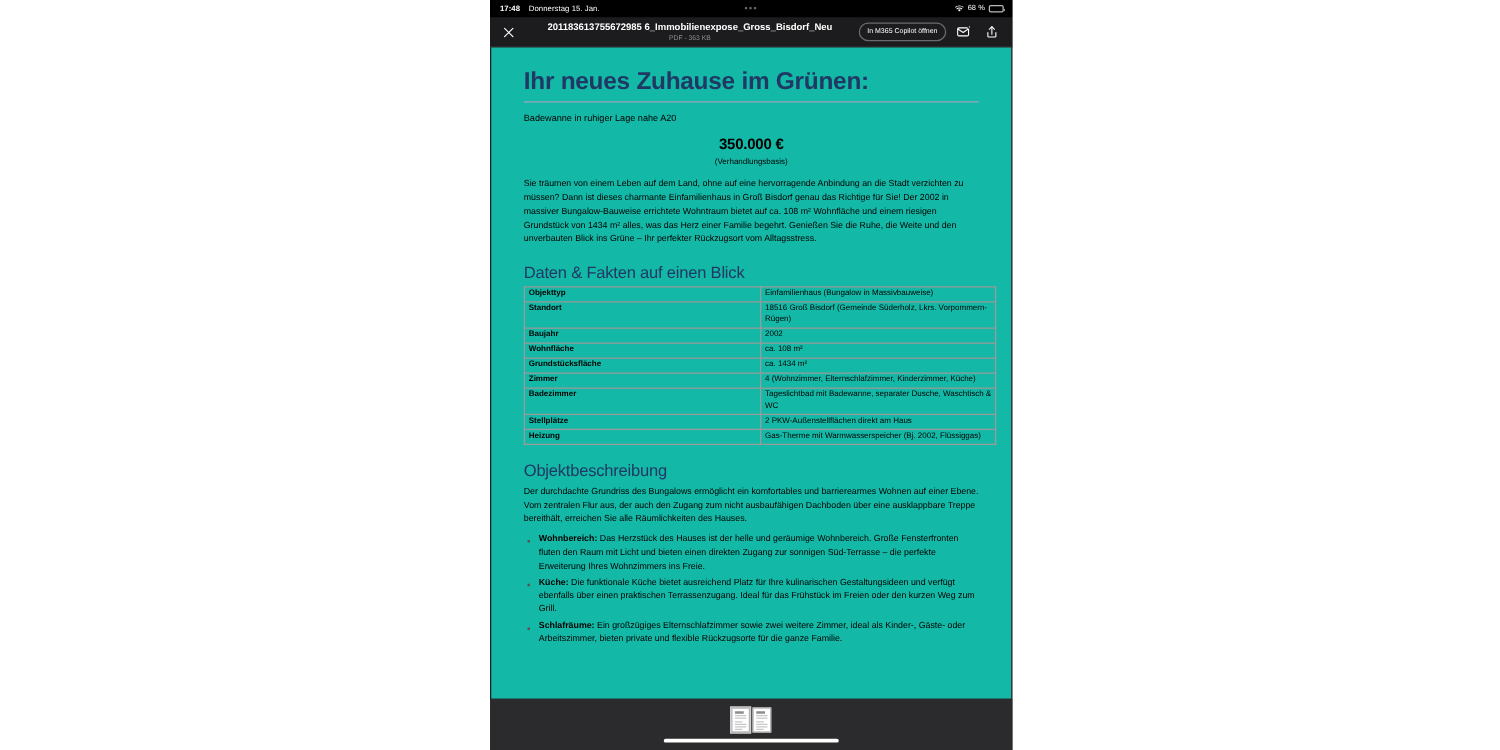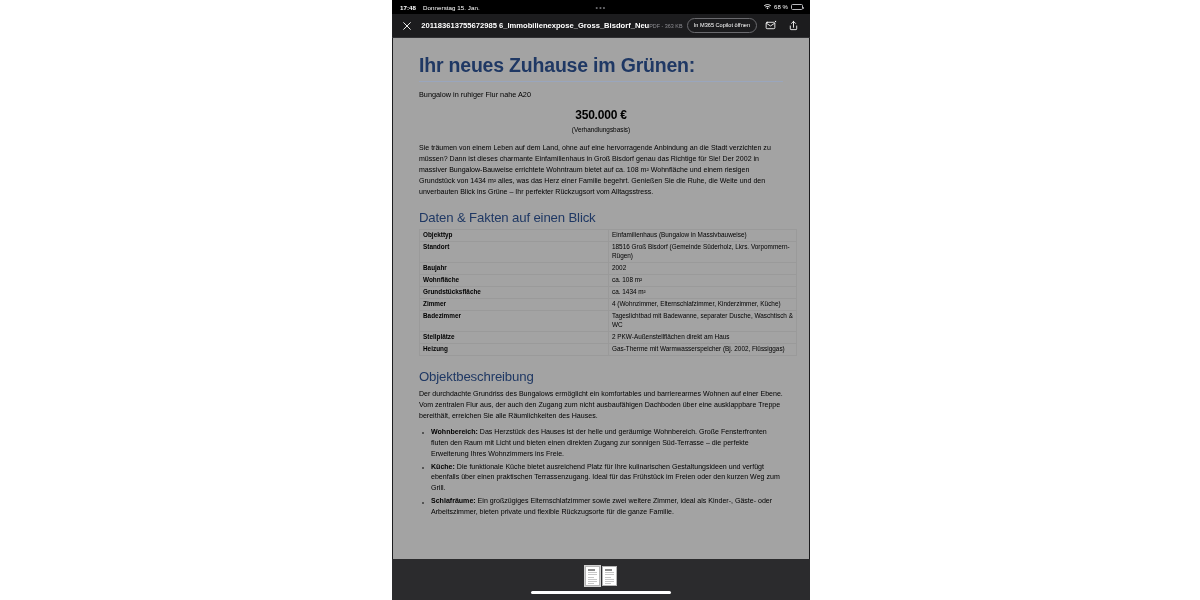--- a/index.html
+++ b/index.html
@@ -51,21 +51,21 @@
     background:#1c1c1e;display:flex;align-items:center;
     border-bottom:0.5px solid #303033;box-sizing:border-box;
   }
   .close-btn{
     width:20px;height:20px;margin-left:5px;flex:0 0 auto;
     display:flex;align-items:center;justify-content:center;cursor:pointer;
   }
   .close-btn svg{width:10px;height:10px;}
   .doc-meta{
     flex:1 1 auto;min-width:0;text-align:center;padding:0 3px;
-    display:flex;flex-direction:row;align-items:center;justify-content:center;
+    display:flex;flex-direction:column;align-items:center;justify-content:center;
   }
   .doc-title{
     color:#ffffff;font-size:7.6px;font-weight:bold;white-space:nowrap;
     overflow:hidden;text-overflow:ellipsis;max-width:250px;line-height:10px;
   }
   .doc-sub{color:#8e8e93;font-size:5.4px;line-height:8px;}
   .copilot-btn{
     flex:0 0 auto;border:0.6px solid #6a6a6e;border-radius:9px;
     color:#ffffff;font-size:5.6px;padding:3.5px 6px;white-space:nowrap;
     background:transparent;cursor:pointer;line-height:1;
@@ -77,21 +77,21 @@
   .tb-icon:last-child{margin-right:7px;}
   .tb-icon svg{width:11px;height:11px;}
   .badge-dot{
     position:absolute;top:3.5px;right:3px;width:3px;height:3px;
     border-radius:50%;background:#ffffff;border:0.7px solid #1c1c1e;box-sizing:border-box;
   }
 
   
   .page{
     position:absolute;left:1px;top:38px;width:416px;height:521px;
-    background:#a3a3a3;overflow:hidden;
+    background:#14b8a6;overflow:hidden;
   }
   .page-inner{padding:16px 26px 0 26px;}
 
   h1.doc-h1{
     margin:0 0 4px 0;color:#1f3864;
     font-size:19.5px;font-weight:bold;letter-spacing:-.2px;line-height:1.15;
     border-bottom:1px solid #9aa6bd;padding-bottom:5px;
   }
   .subline{
     margin:8px 0 0 0;color:#000;font-size:7.3px;line-height:1.35;
@@ -208,21 +208,21 @@
           <path d="M12 16V3"></path>
           <path d="M7.5 7.5 12 3l4.5 4.5"></path>
           <path d="M5 13v6.5a1.5 1.5 0 0 0 1.5 1.5h11a1.5 1.5 0 0 0 1.5-1.5V13"></path>
         </svg>
       </div>
     </div>
 
     <div class="page">
       <div class="page-inner">
         <h1 class="doc-h1">Ihr neues Zuhause im Grünen:</h1>
-        <p class="subline">Bungalow in ruhiger Flur nahe A20</p>
+        <p class="subline">Badewanne in ruhiger Lage nahe A20</p>
         <p class="price">350.000 €</p>
         <p class="price-note">(Verhandlungsbasis)</p>
         <p class="bodytext">Sie träumen von einem Leben auf dem Land, ohne auf eine hervorragende Anbindung an die Stadt verzichten zu müssen? Dann ist dieses charmante Einfamilienhaus in Groß Bisdorf genau das Richtige für Sie! Der 2002 in massiver Bungalow-Bauweise errichtete Wohntraum bietet auf ca. 108 m² Wohnfläche und einem riesigen Grundstück von 1434 m² alles, was das Herz einer Familie begehrt. Genießen Sie die Ruhe, die Weite und den unverbauten Blick ins Grüne – Ihr perfekter Rückzugsort vom Alltagsstress.</p>
 
         <h2 class="doc-h2">Daten &amp; Fakten auf einen Blick</h2>
         <table class="facts">
           <tbody>
               <tr>
                 <td class="k">Objekttyp</td>
                 <td class="v">Einfamilienhaus (Bungalow in Massivbauweise)</td>

